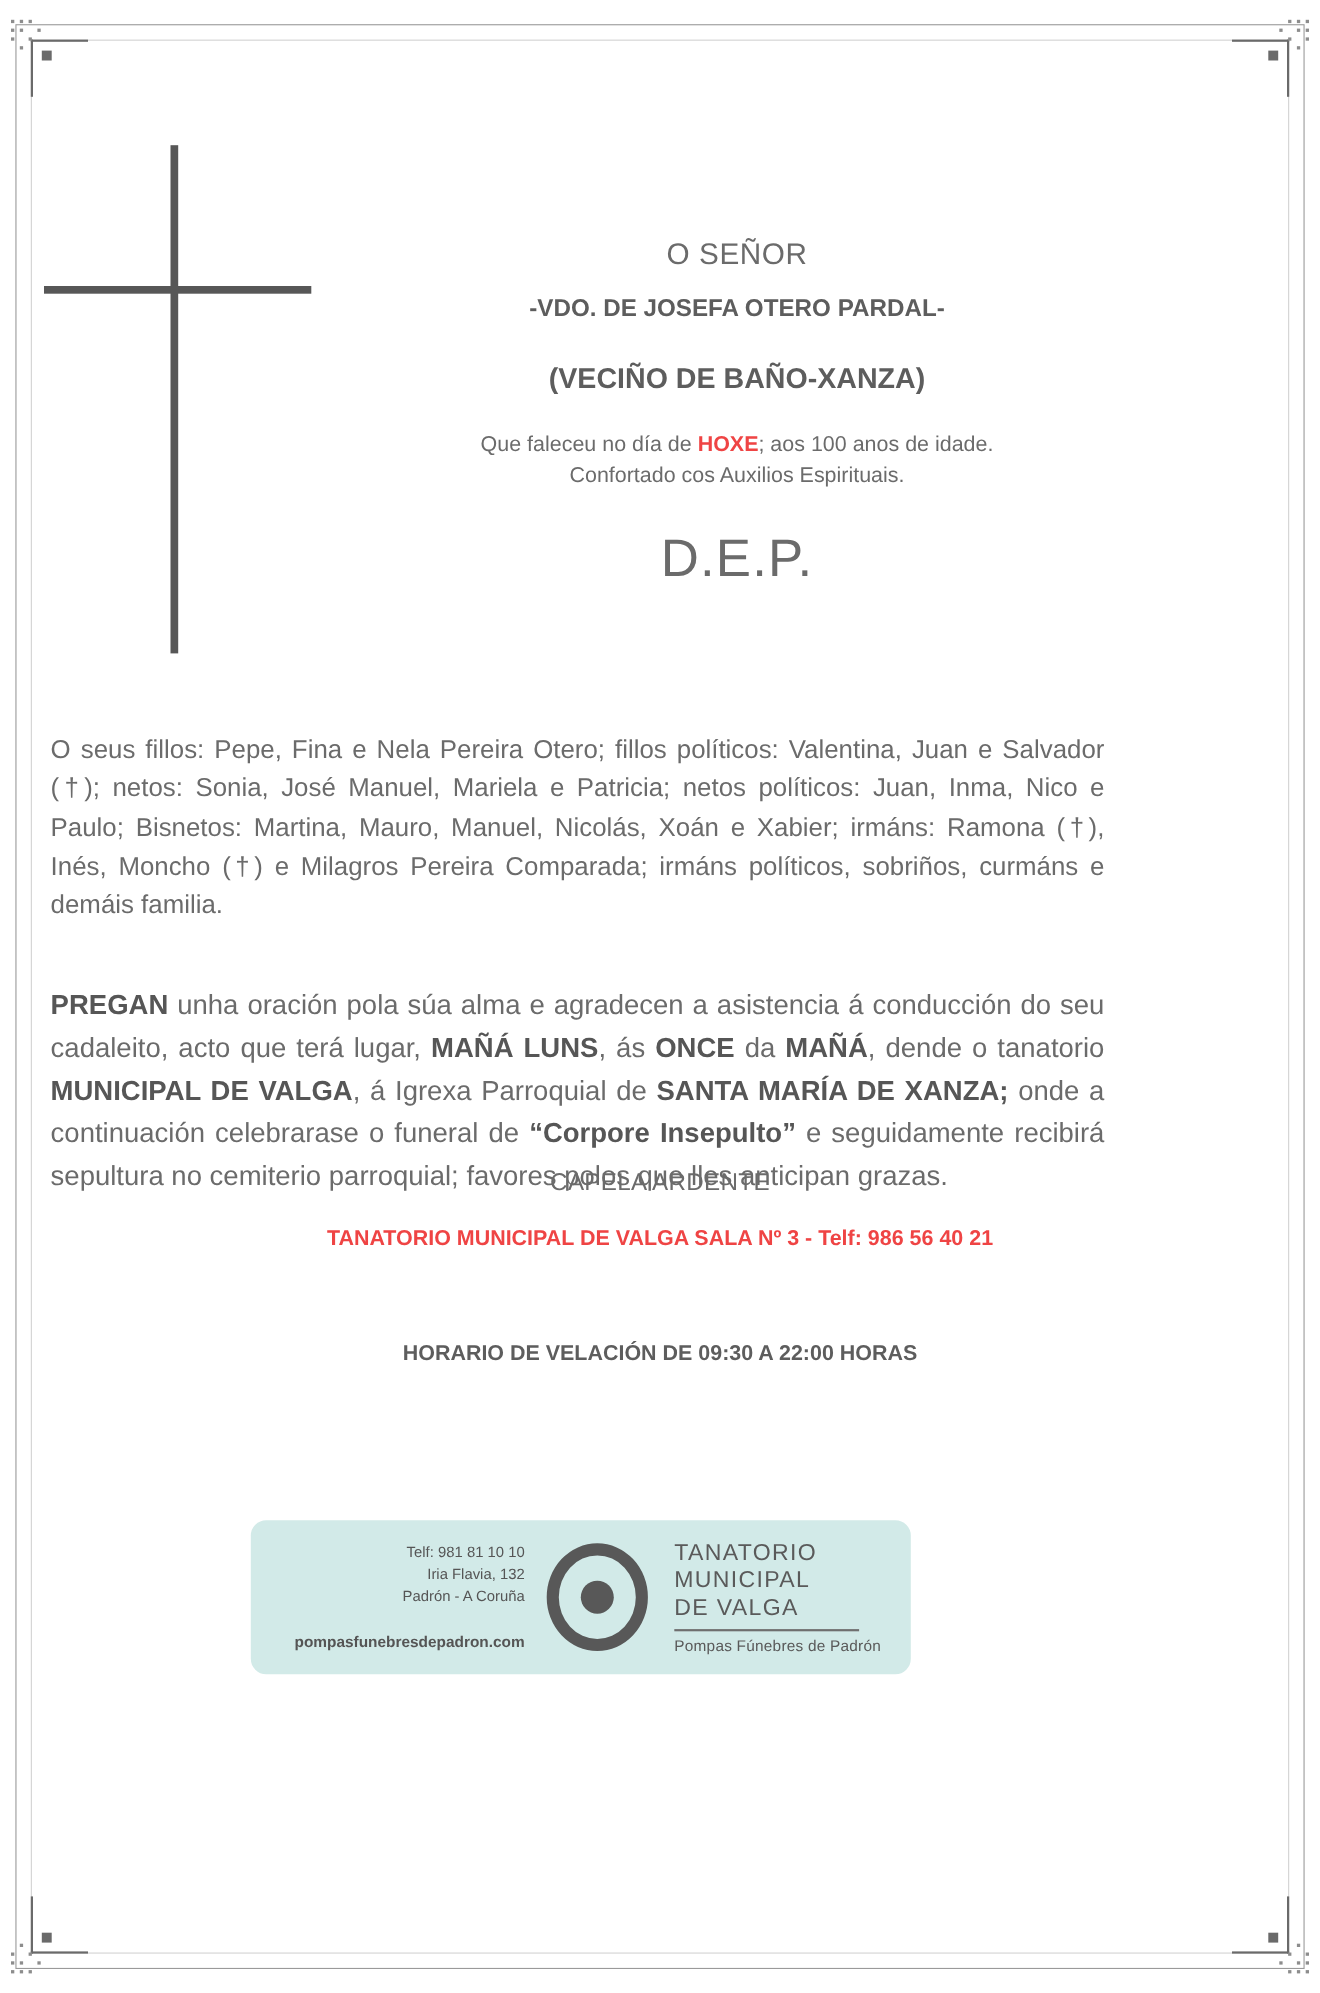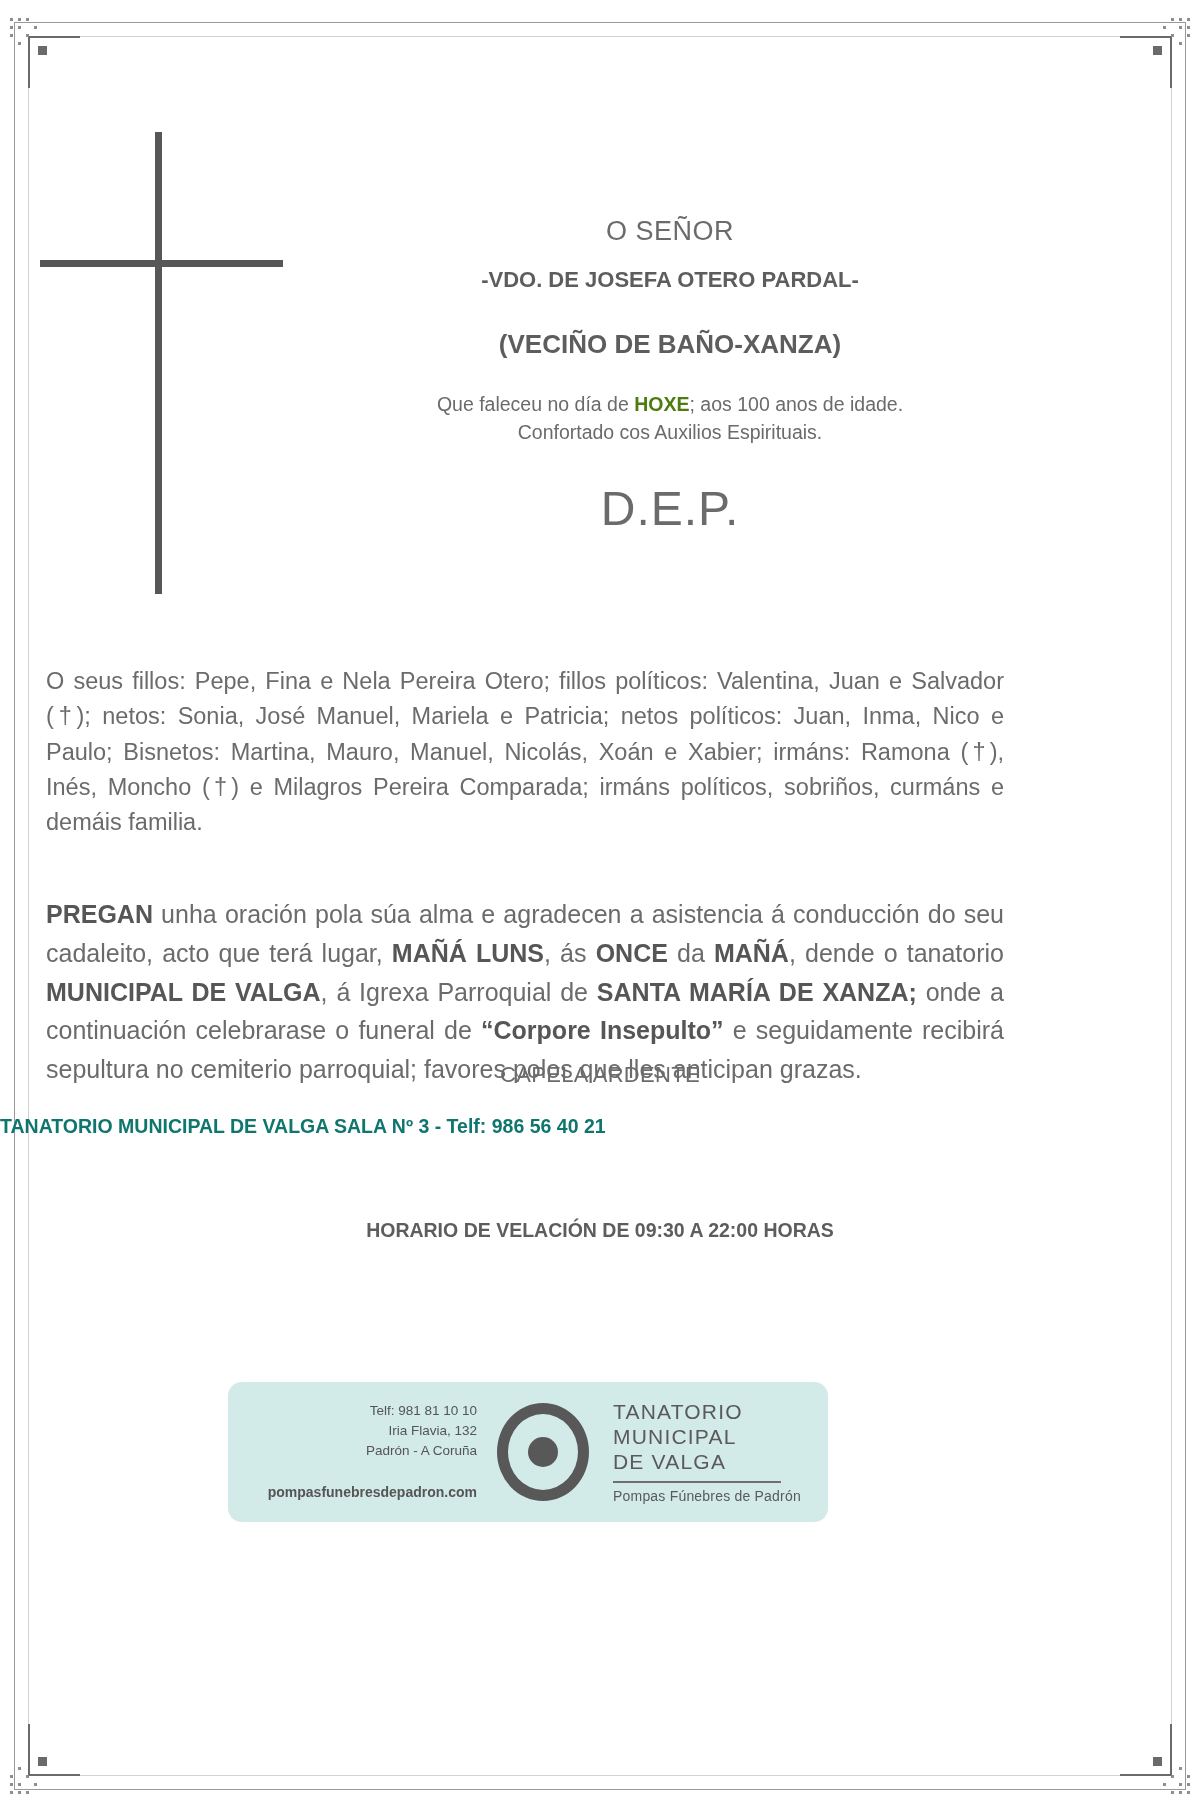--- a/index.html
+++ b/index.html
@@ -129,21 +129,21 @@
     font-size: 26px;
     font-weight: bold;
     color: #5d5d5d;
     margin-bottom: 30px;
   }
   .death-line {
     font-size: 19.5px;
     color: #6b6b6b;
     line-height: 1.45;
   }
-  .death-line b { color: #4d7c0f; }
+  .death-line b { color: #ef4444; }
   .dep {
     font-size: 48px;
     color: #6b6b6b;
     margin-top: 34px;
     letter-spacing: 1px;
   }
 
   
   .family-par {
     position: absolute;
@@ -173,24 +173,24 @@
     top: 1062px;
     text-align: center;
     font-size: 22px;
     color: #6b6b6b;
     letter-spacing: 0.3px;
   }
   .tanatorio-line {
     position: absolute;
     left: 0; right: 0;
     top: 1115px;
-    text-align: left;
+    text-align: center;
     font-size: 19.5px;
     font-weight: bold;
-    color: #0f766e;
+    color: #ef4444;
   }
   .horario-line {
     position: absolute;
     left: 0; right: 0;
     top: 1219px;
     text-align: center;
     font-size: 19.5px;
     font-weight: bold;
     color: #5d5d5d;
   }

